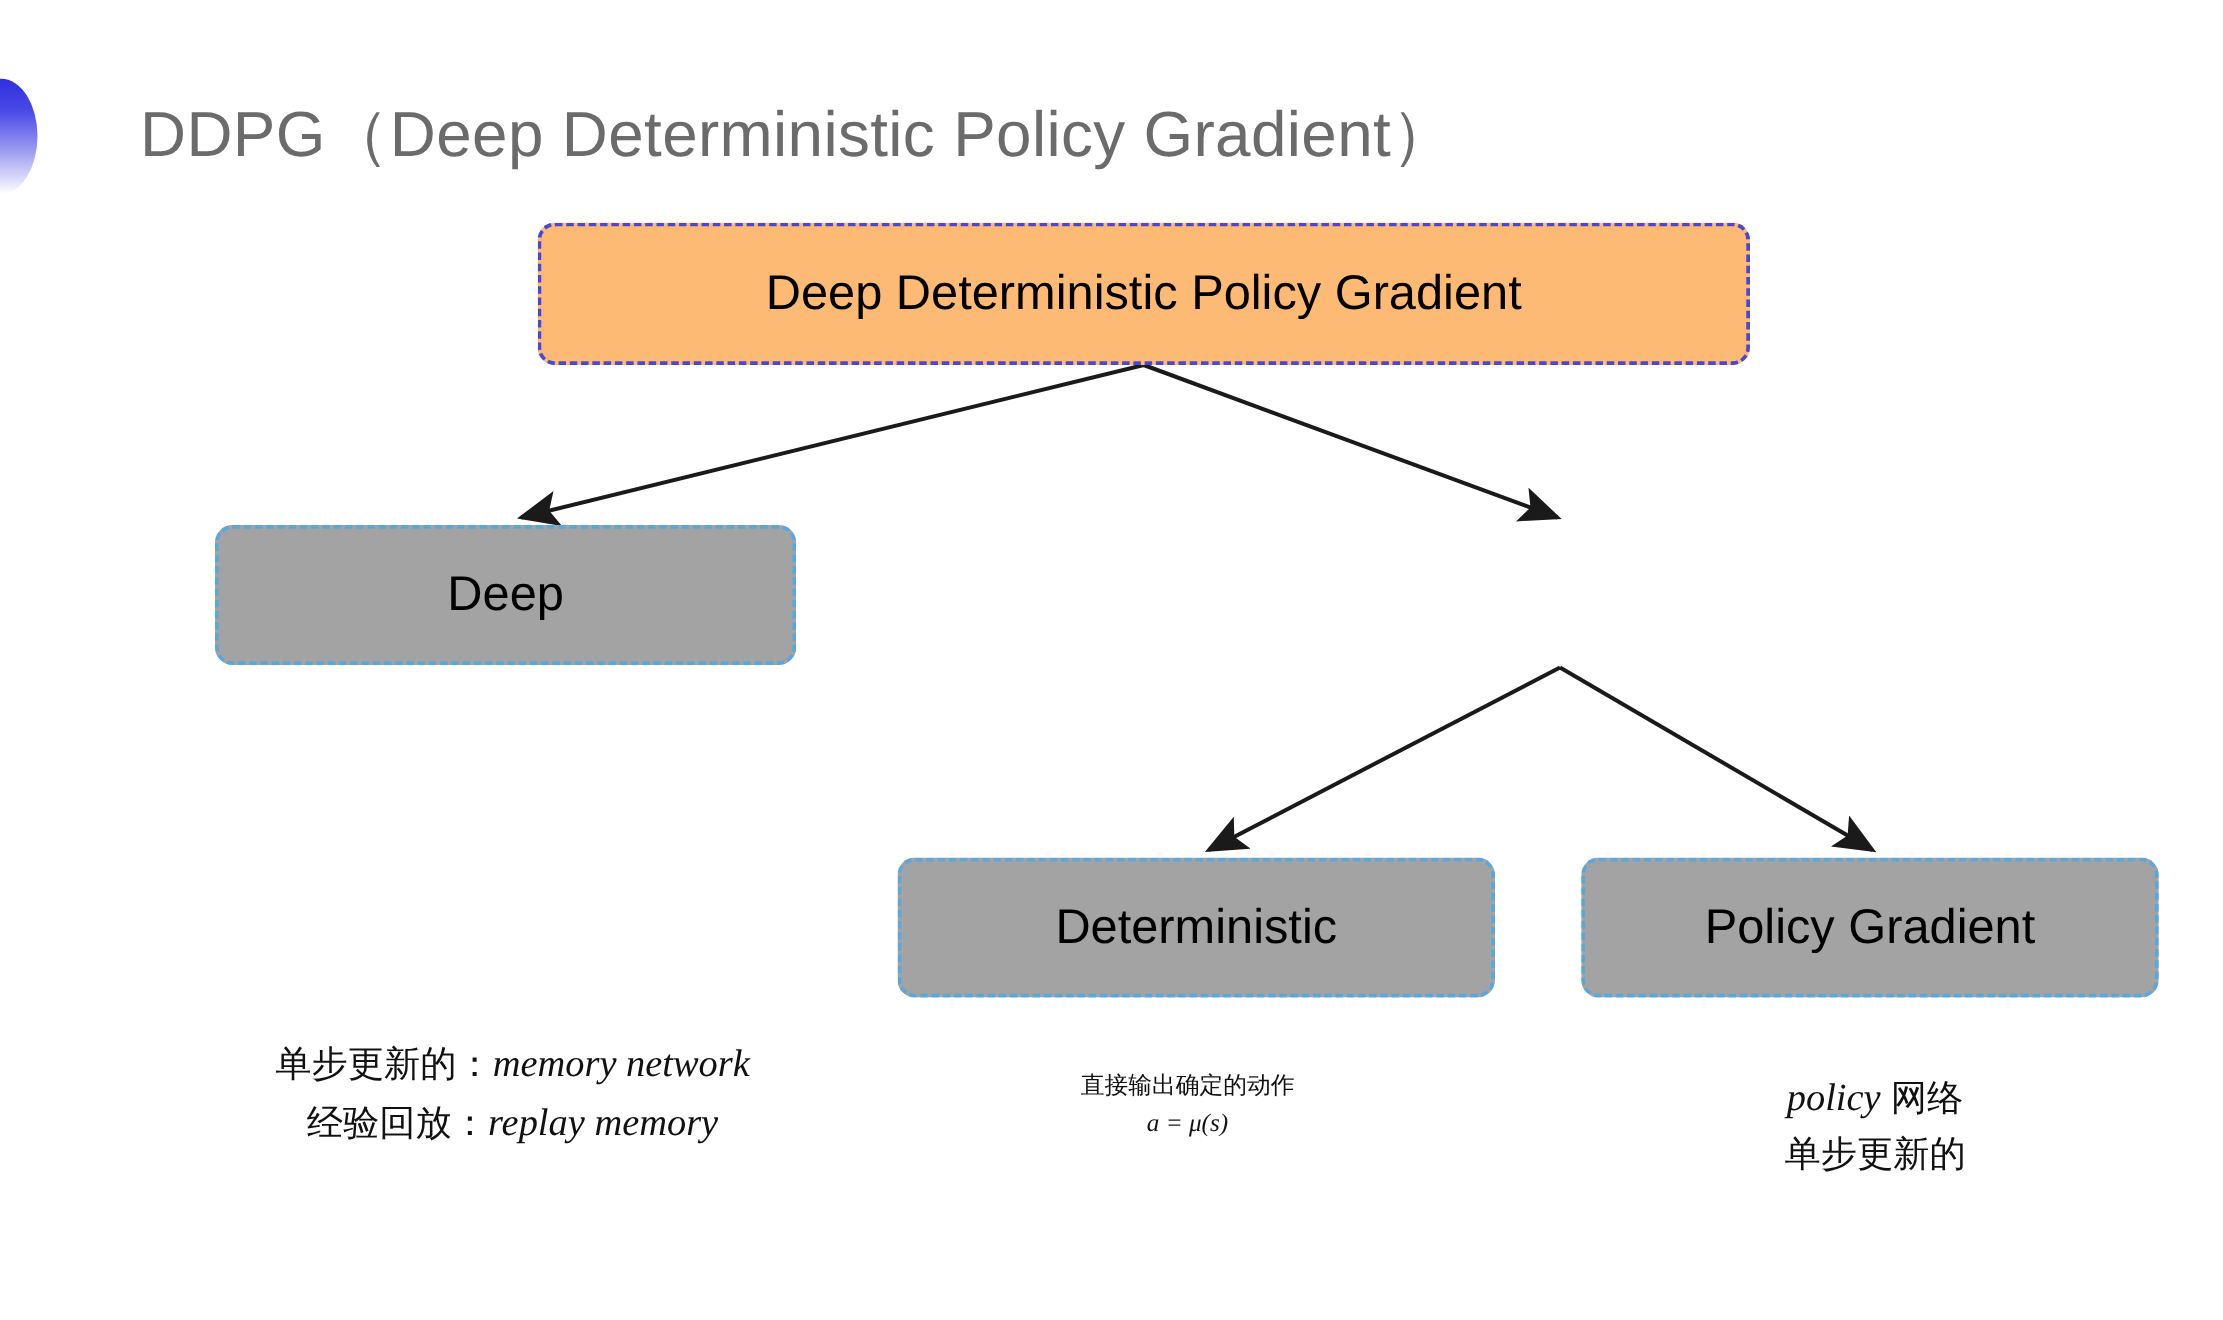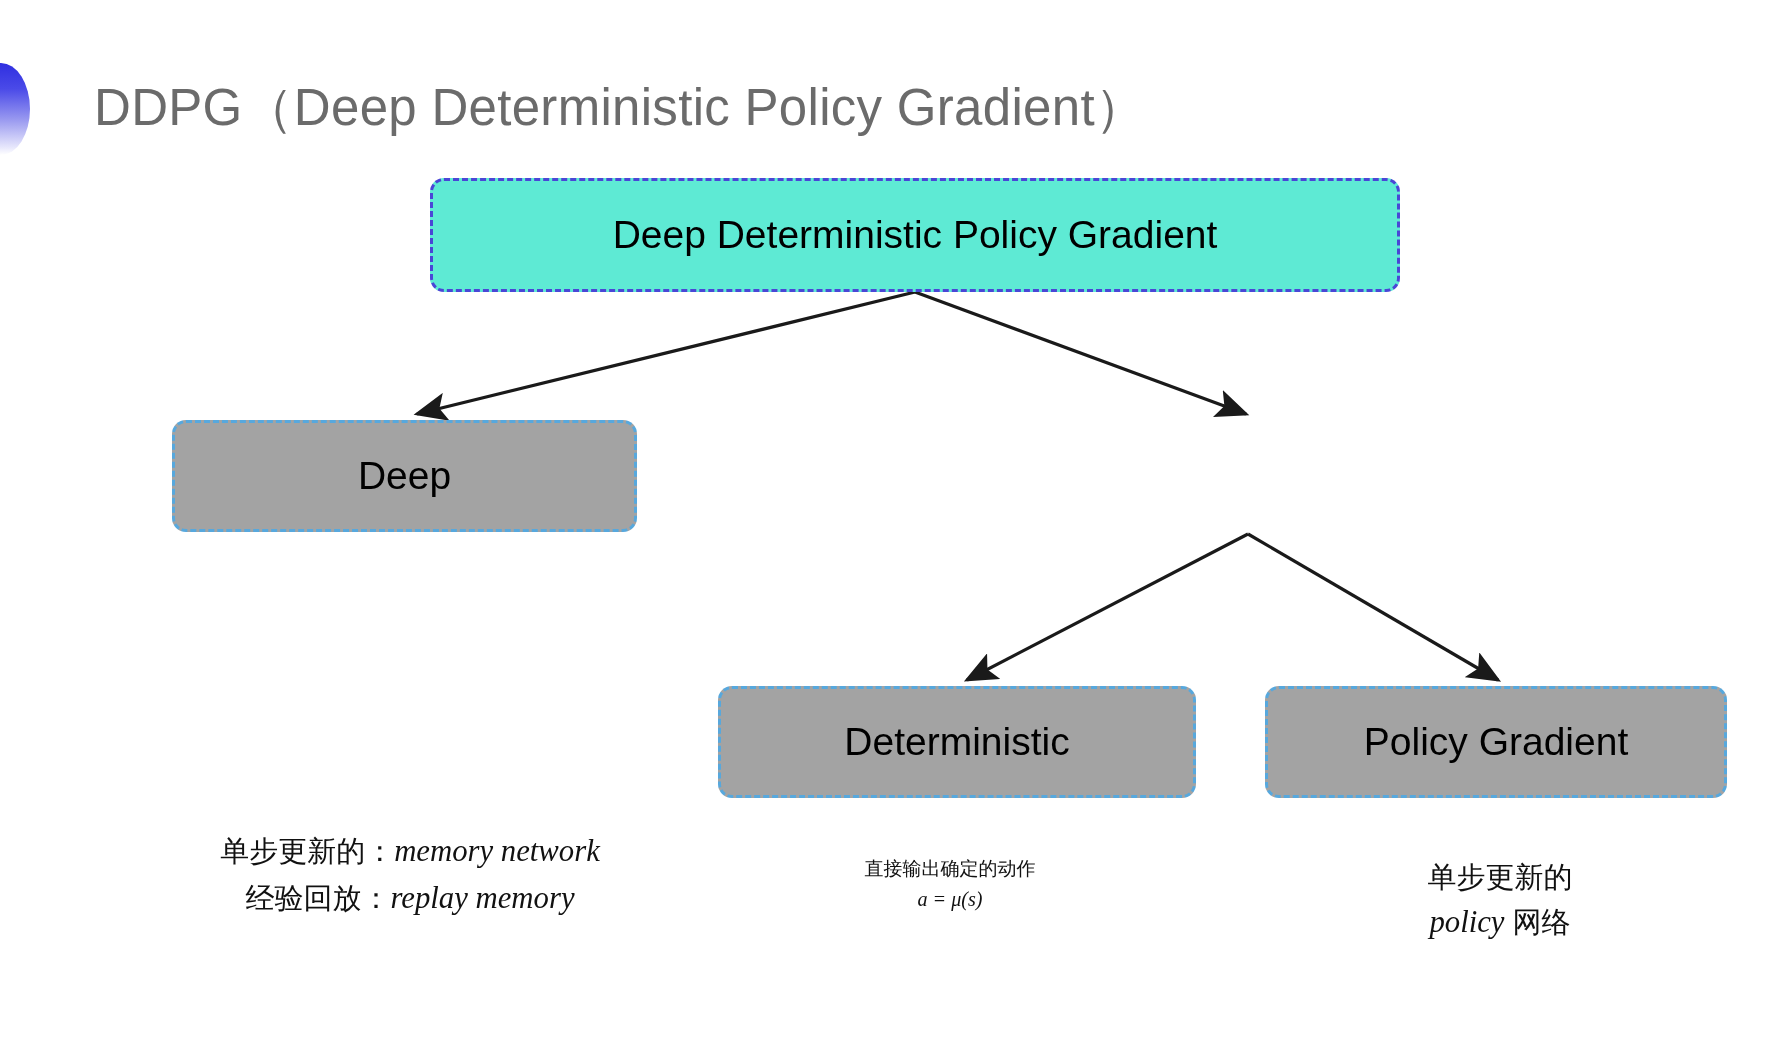--- a/index.html
+++ b/index.html
@@ -37,21 +37,21 @@
     position: absolute;
     left: -28px;
     top: 5px;
     width: 58px;
     height: 92px;
     border-radius: 50%;
     background: linear-gradient(180deg, #2f2fe0 0%, #4a4ae8 28%, #9a9af0 62%, #e8e8fc 92%, #ffffff 100%);
   }
   #title-text {
     position: absolute;
-    left: 94px;
+    left: 112px;
     top: 0px;
     font-size: 51px;
     line-height: 100px;
     color: #6b6b6b;
     font-weight: 400;
     white-space: nowrap;
     letter-spacing: 0.3px;
   }
 
   
@@ -63,21 +63,21 @@
     justify-content: center;
     text-align: center;
     border-radius: 14px;
   }
   .node .node-label {
     white-space: nowrap;
     font-weight: 400;
   }
 
   .node.purple {
-    background: #5eead4;
+    background: #fdba74;
     border: 3px dashed #4a46d6;
     align-items: center;
   }
   .node.blue {
     background: #a3a3a3;
     border: 3px dashed #57a8dd;
   }
 
   #node-root   { left: 430px;  top: 178px; width: 970px; height: 114px; }
   #node-root .node-label   { font-size: 39px; }
@@ -184,17 +184,17 @@
     <div class="cap-line"><span>单步更新的：</span><span class="mathit">memory network</span></div>
     <div class="cap-line"><span>经验回放：</span><span class="mathit">replay memory</span></div>
   </div>
 
   <div class="caption" id="caption-det">
     <div class="cap-line">直接输出确定的动作</div>
     <div class="cap-line mathit">a = μ(s)</div>
   </div>
 
   <div class="caption" id="caption-pg">
+    <div class="cap-line"><span class="mathit">policy</span><span> 网络</span></div>
     <div class="cap-line">单步更新的</div>
-    <div class="cap-line"><span class="mathit">policy</span><span> 网络</span></div>
   </div>
 
 </div>
 
 </body></html>

